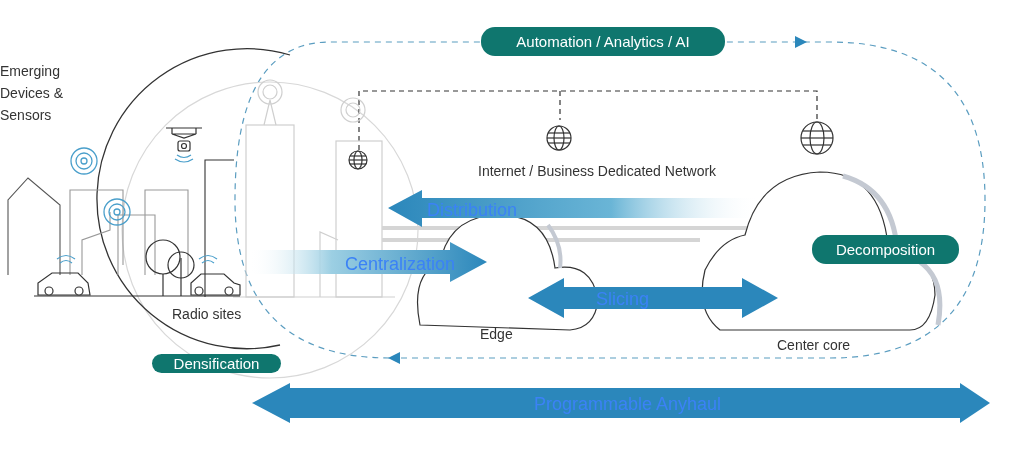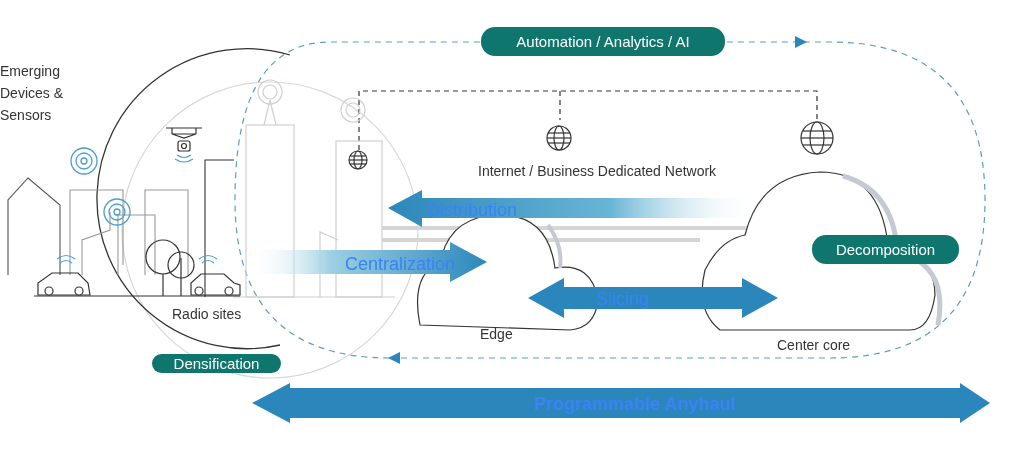--- a/index.html
+++ b/index.html
@@ -149,13 +149,13 @@
 
 <div class="lbl" style="left:478px;top:163px;">Internet / Business Dedicated Network</div>
 <div class="arrow-text" style="left:427px;top:200px;">Distribution</div>
 <div class="arrow-text" style="left:345px;top:254px;">Centralization</div>
 <div class="arrow-text" style="left:596px;top:289px;">Slicing</div>
 <div class="pill" style="left:812px;top:235px;width:147px;height:29px;">Decomposition</div>
 <div class="lbl" style="left:172px;top:306px;">Radio sites</div>
 <div class="pill" style="left:152px;top:344px;width:129px;height:19px;margin-top:10px;">Densification</div>
 <div class="lbl" style="left:480px;top:326px;">Edge</div>
 <div class="lbl" style="left:777px;top:337px;">Center core</div>
-<div class="arrow-text" style="left:534px;top:394px;font-weight:bold;">Programmable Anyhaul</div>
+<div class="arrow-text" style="left:534px;top:394px;">Programmable Anyhaul</div>
 
 </body></html>

